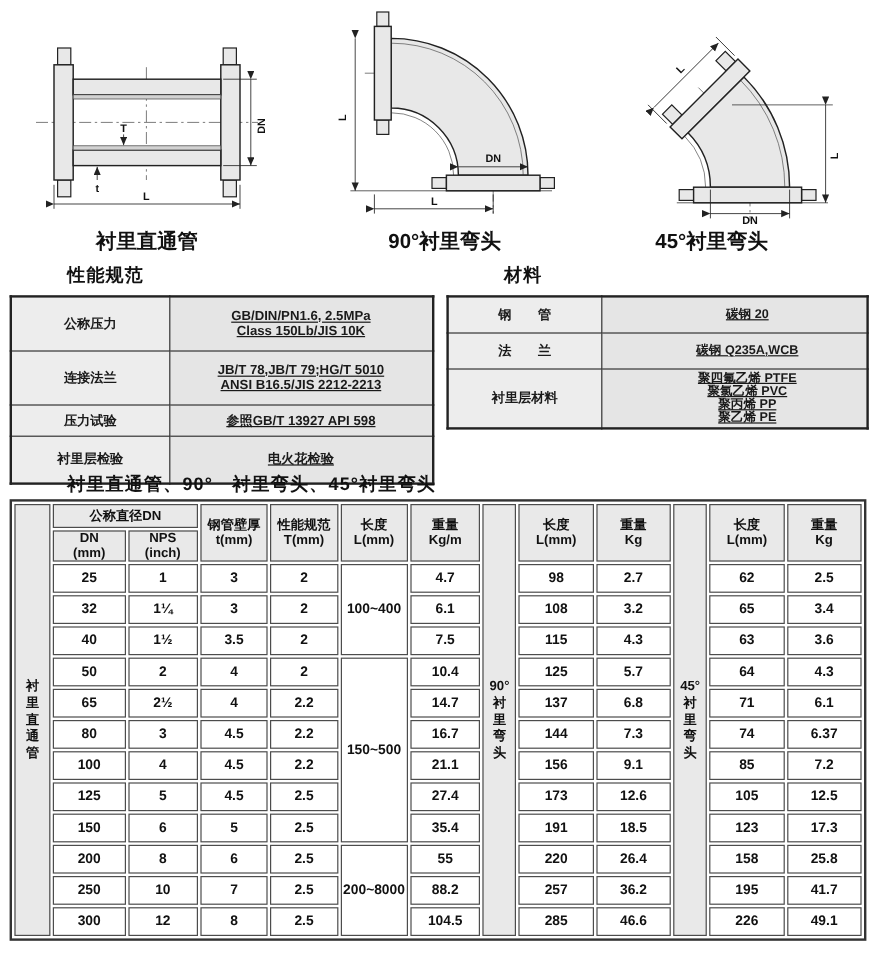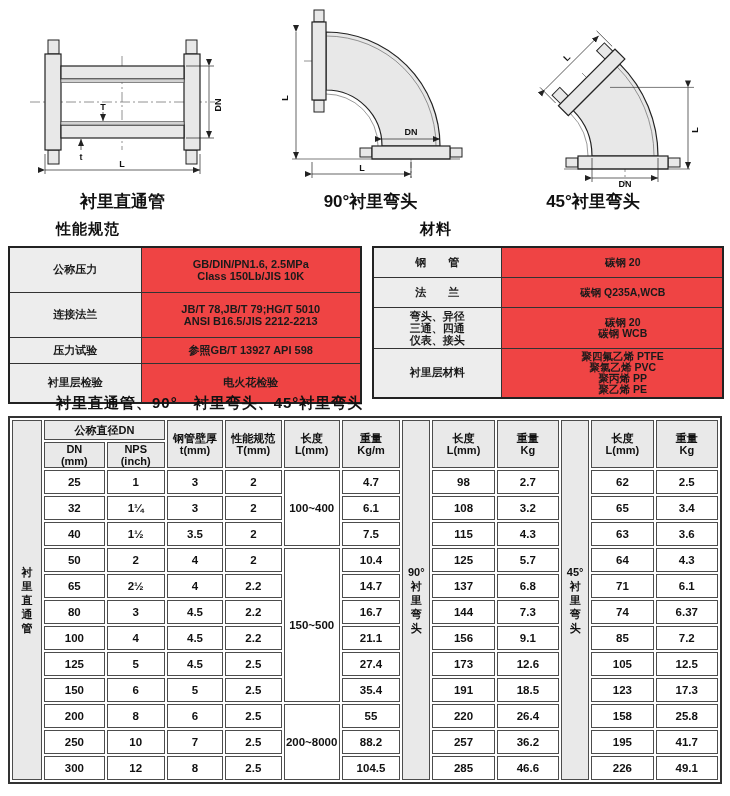--- a/index.html
+++ b/index.html
@@ -7,21 +7,21 @@
         font-family:"Liberation Sans","DejaVu Sans",sans-serif;color:#1a1a1a;}
   .draw{position:absolute;}
   .caption{position:absolute;top:190px;text-align:center;font-size:17px;font-weight:bold;color:#111;}
   .sec-title{position:absolute;font-size:15px;font-weight:bold;color:#111;letter-spacing:1px;margin-left:48px;}
   
   .spec{position:absolute;border-collapse:collapse;table-layout:fixed;}
   .spec td{border:1px solid #333;font-size:11px;font-weight:bold;color:#1a1a1a;
            text-align:center;vertical-align:middle;padding:2px 4px;}
   .spec{border:2px solid #222;}
   .spec td.lab{background:#ededed;}
-  .spec td.val{background:#ef4444;}
+  .spec td.val{background:#e5e5e5;text-decoration:underline;}
   .ml{white-space:pre-line;line-height:12px;}
   .mat td.val{text-align:center;padding-left:26px;line-height:11px;font-size:10.5px;}
   
   .mt{position:absolute;border-collapse:separate;border-spacing:2px;border:2px solid #333;
       background:#fff;table-layout:fixed;}
   .mt td{border:1px solid #4c4c4c;font-size:11px;font-weight:bold;text-align:center;
          vertical-align:middle;padding:0 1px;background:#fff;color:#111;}
   .mt td.hd{background:#e9e9e9;line-height:12px;}
   .mt td.vcell{background:#e9e9e9;font-size:11px;line-height:13px;padding:0;}
   .mt td.vcell div{margin:1px 0;}
@@ -187,27 +187,20 @@
         <col style="width:222px">
       </colgroup>
     <tbody>
         <tr style="height:30px">
       <td class="lab">钢　　管</td>
       <td class="val">碳钢 20</td>
     </tr>
     <tr style="height:30px">
       <td class="lab">法　　兰</td>
       <td class="val">碳钢 Q235A,WCB</td>
-    </tr>
-    <tr style="height:40px">
-      <td class="lab ml">弯头、异径
-三通、四通
-仪表、接头</td>
-      <td class="val ml">碳钢 20
-碳钢 WCB</td>
     </tr>
     <tr style="height:42px">
       <td class="lab">衬里层材料</td>
       <td class="val ml">聚四氟乙烯 PTFE
 聚氯乙烯 PVC
 聚丙烯 PP
 聚乙烯 PE</td>
     </tr>
   </tbody>
     </table>

